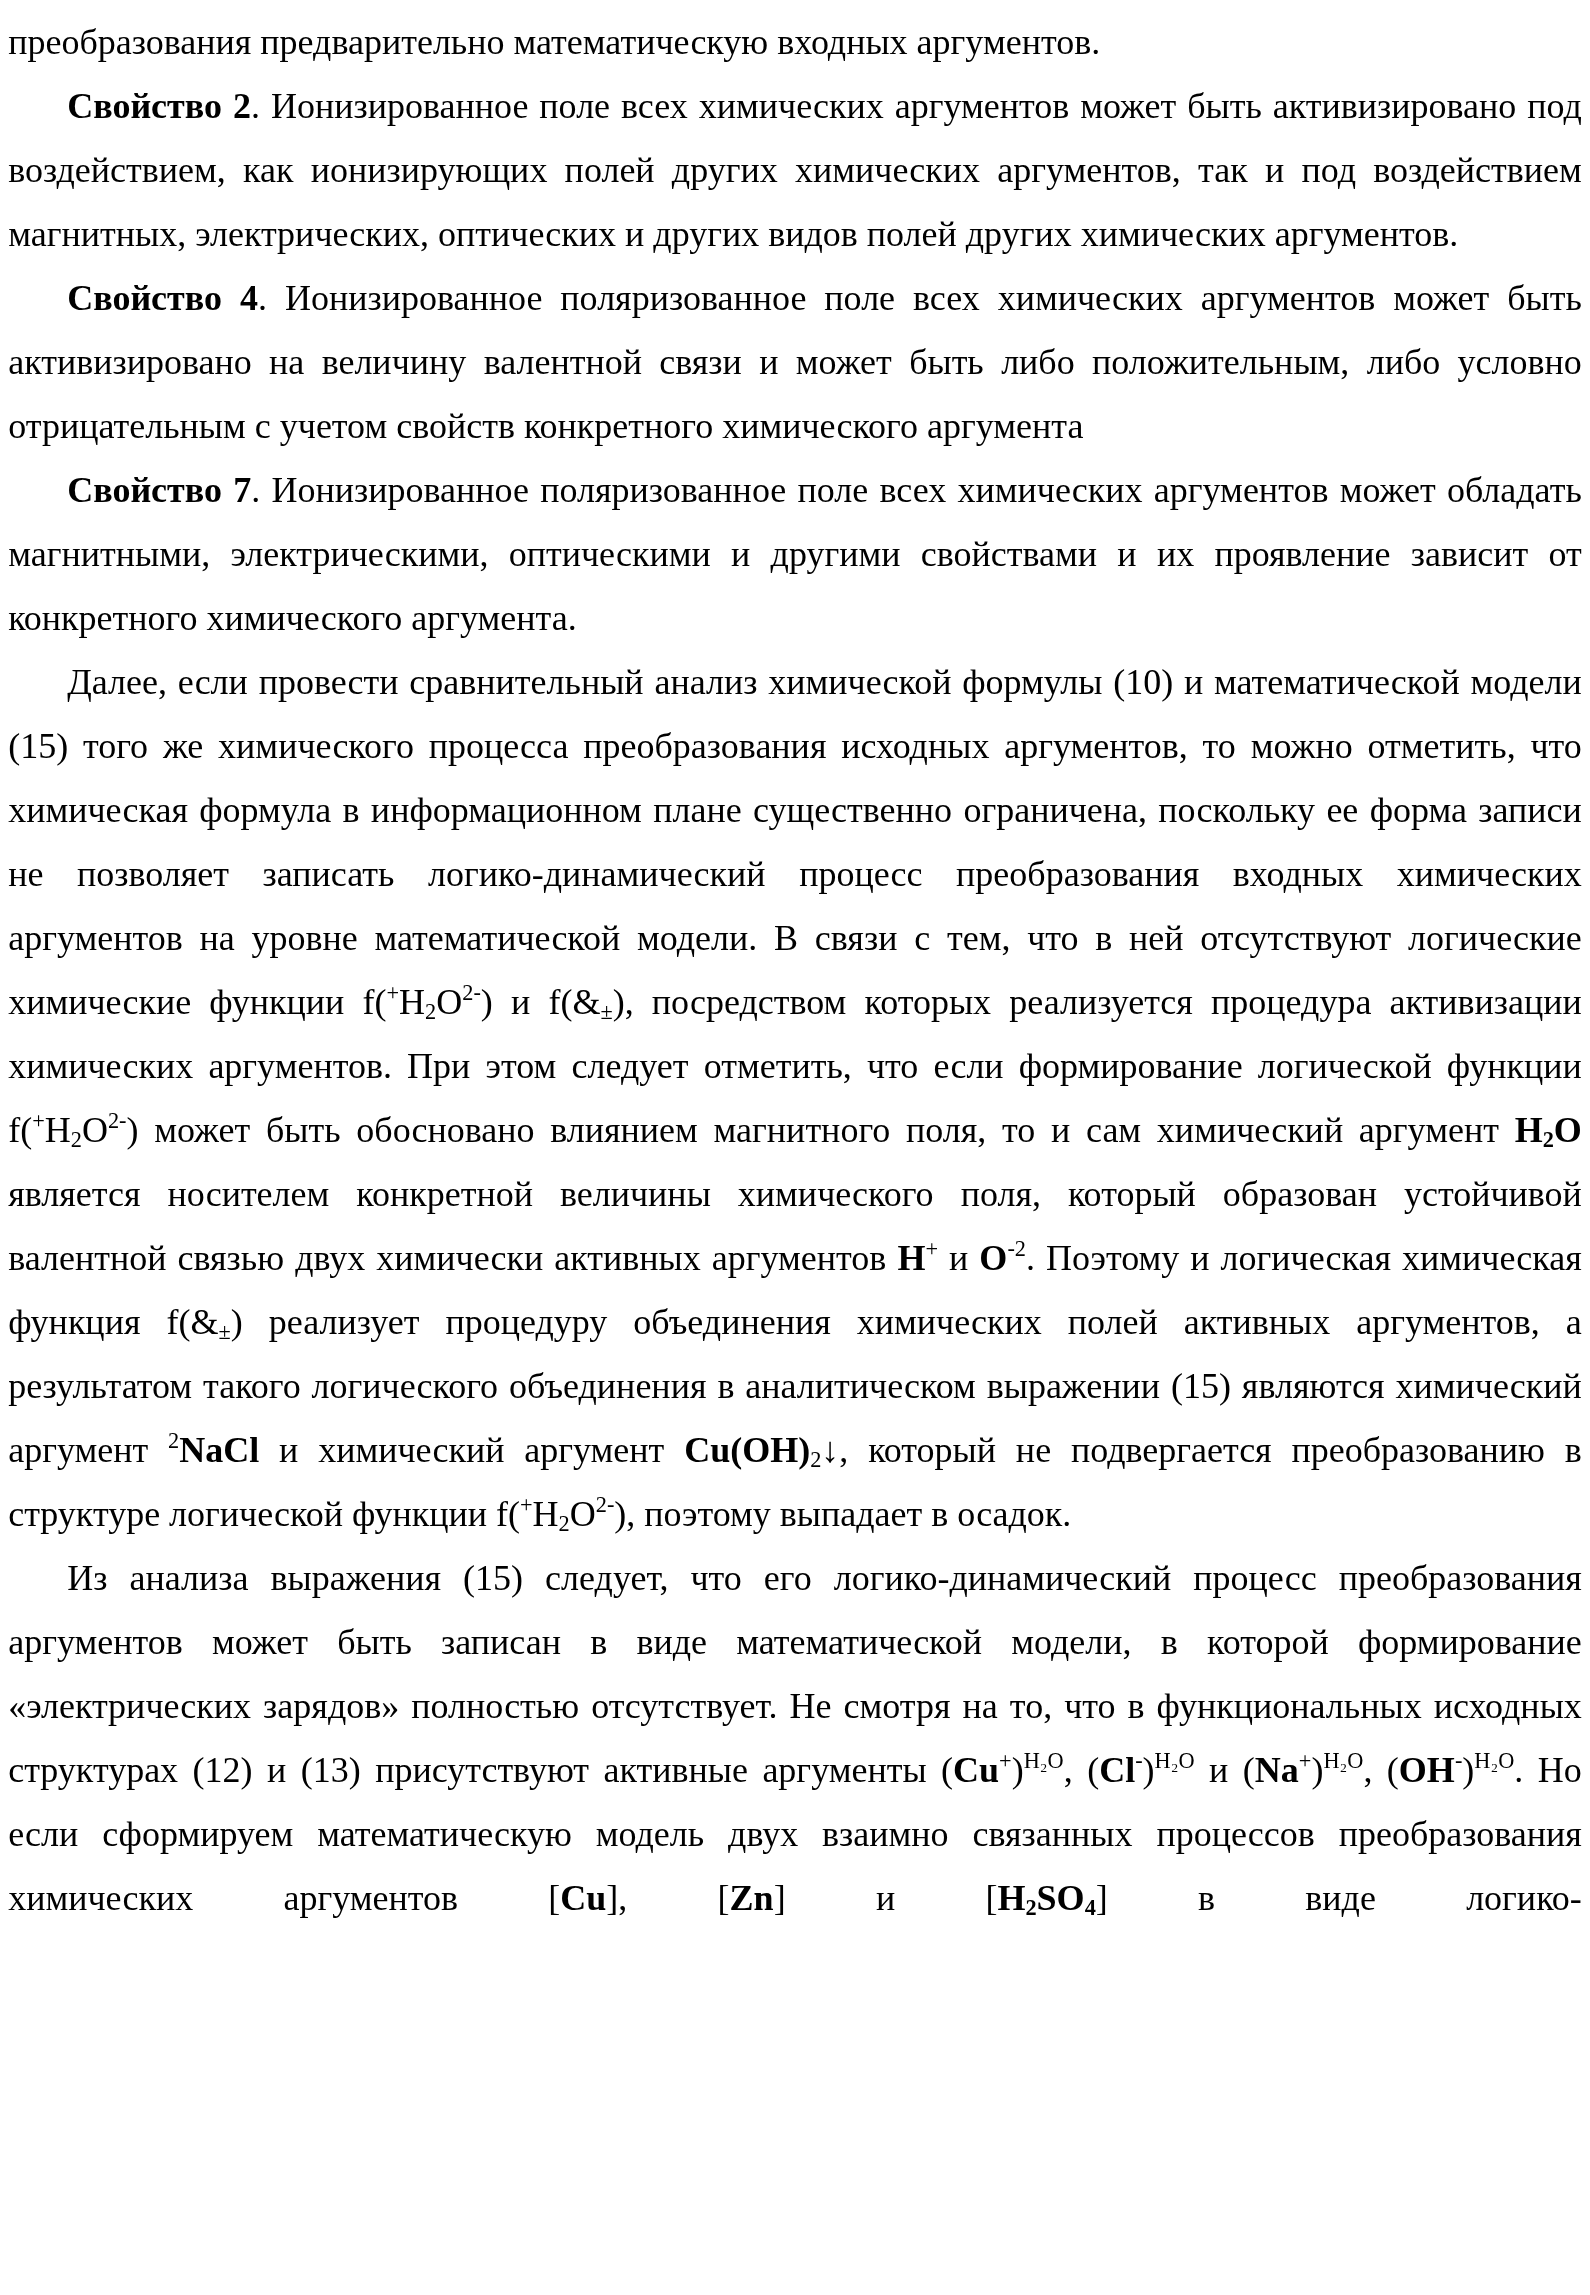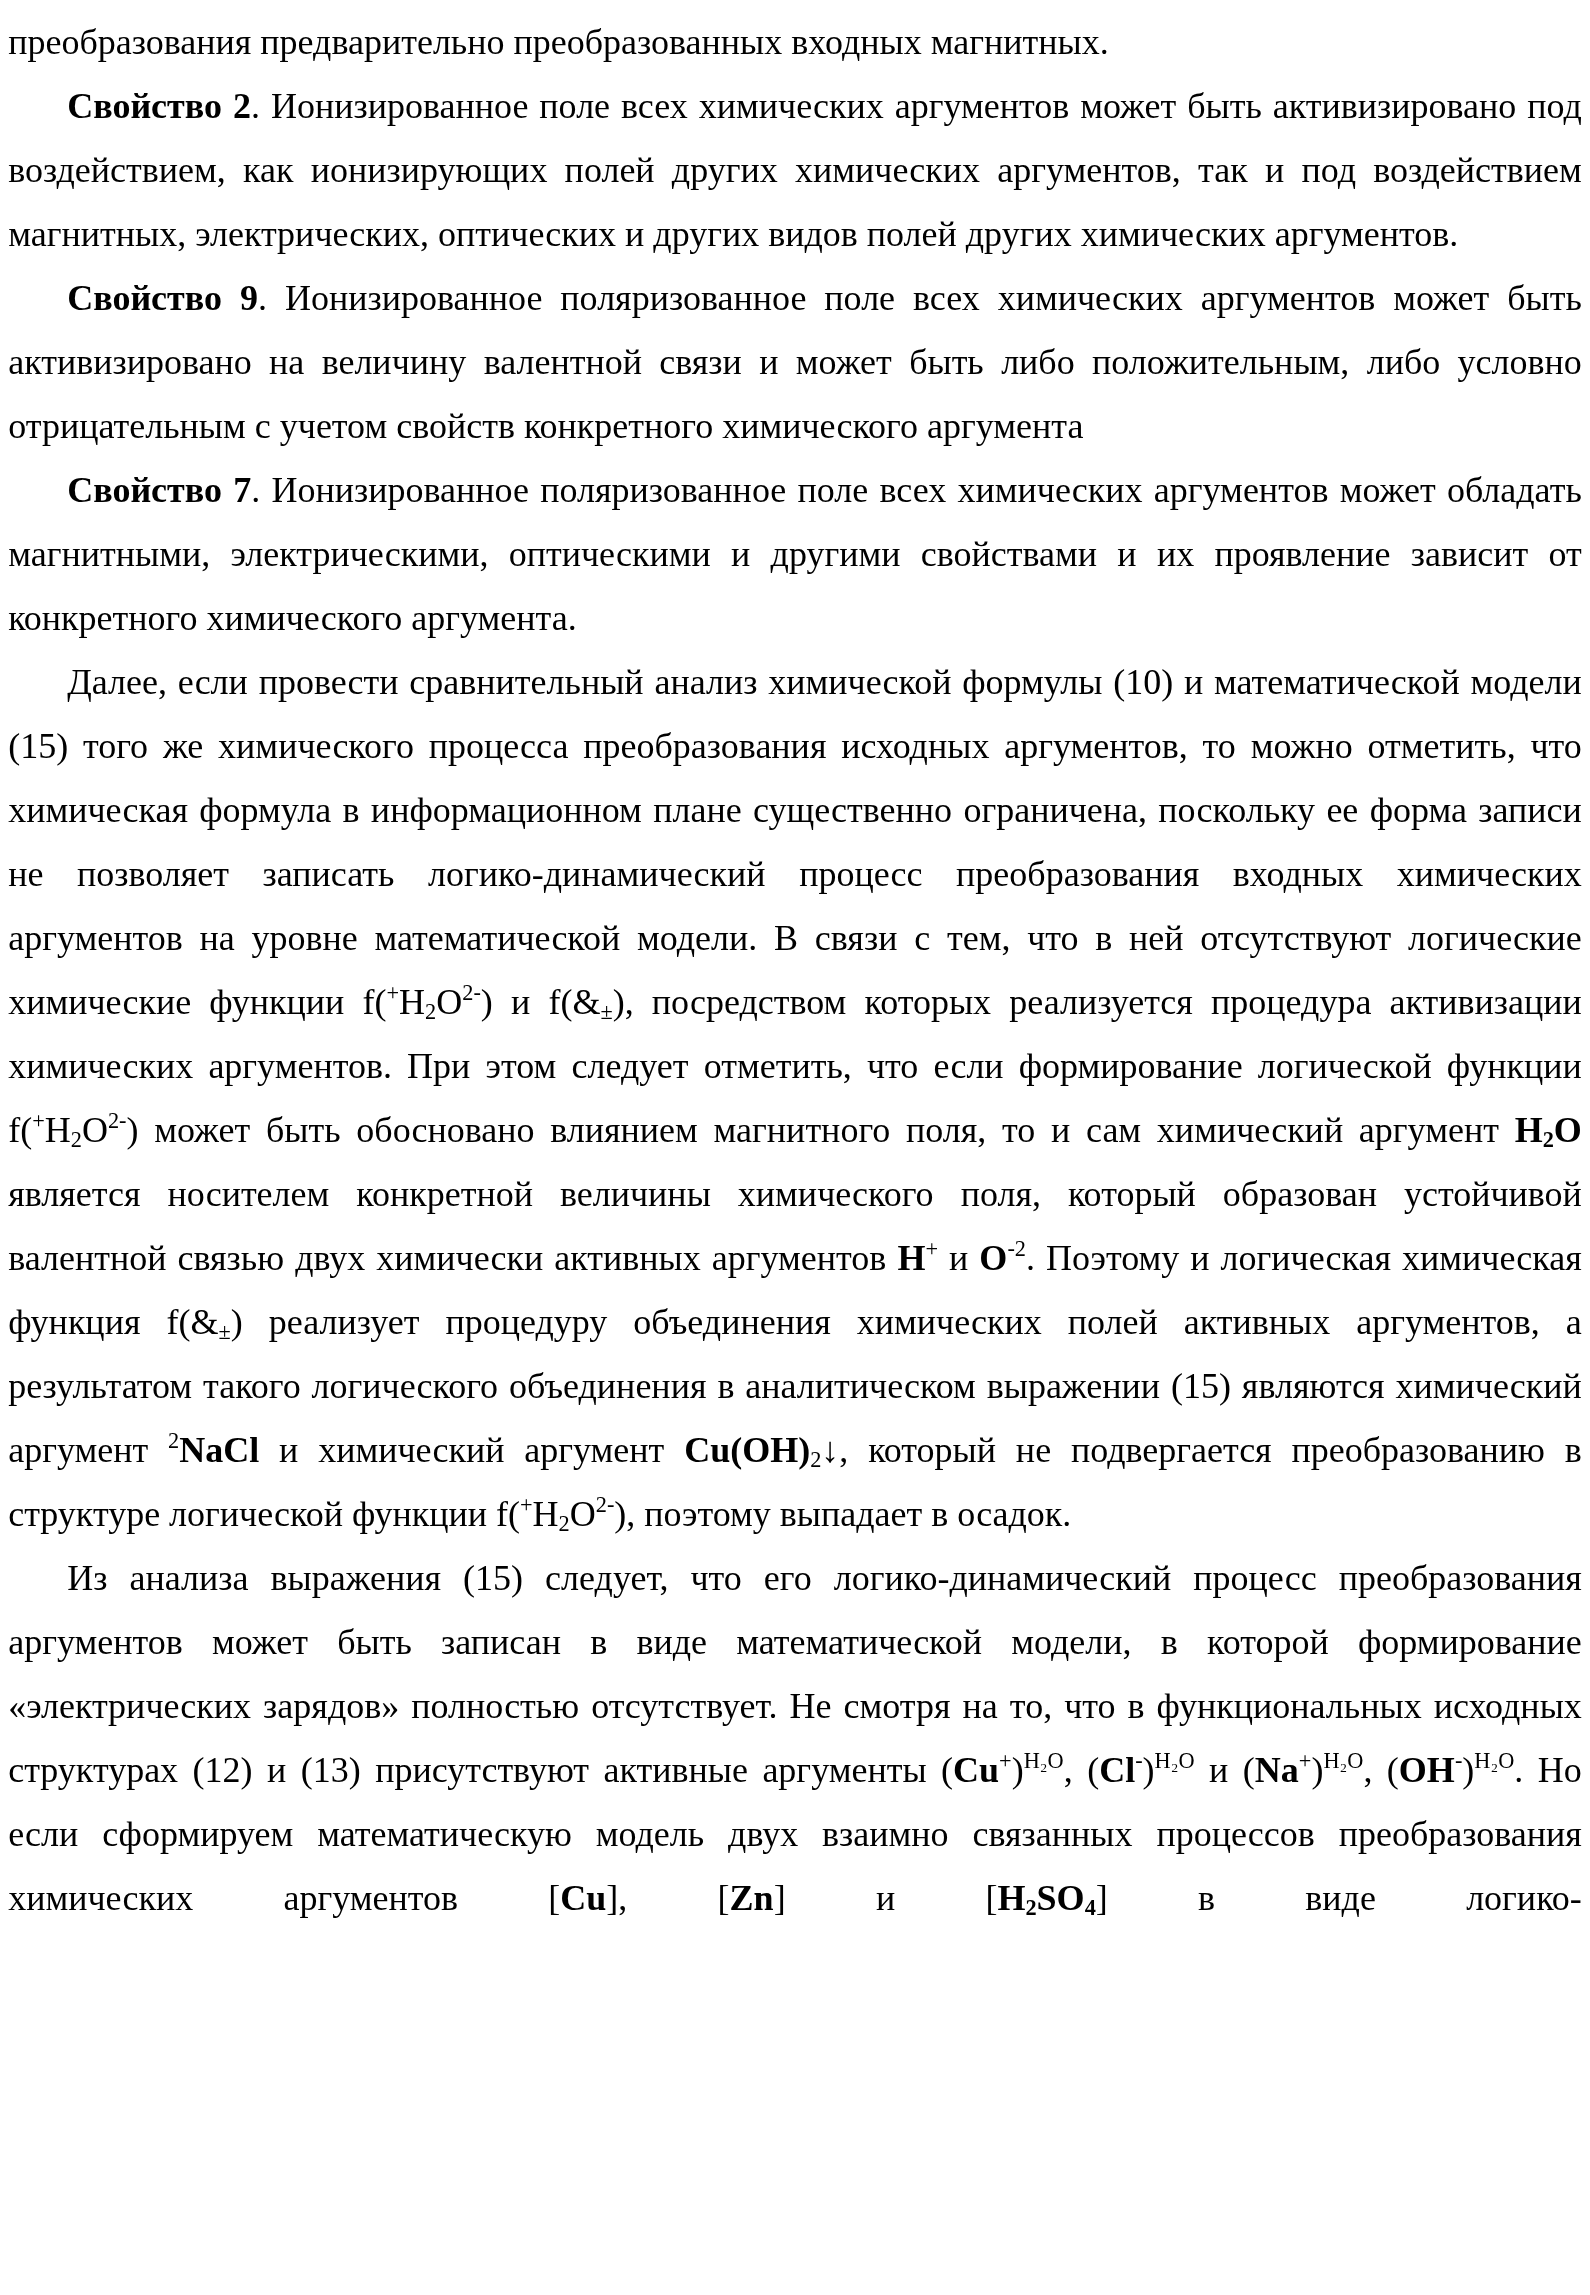--- a/index.html
+++ b/index.html
@@ -45,21 +45,21 @@
     position: relative;
   }
   sup { top: -0.6em; }
   sub { top: 0.22em; }
 </style>
 </head>
 <body>
 
 <div class="page" style="background: rgb(255, 255, 255);">
   <div class="doc" style="color: rgb(0, 0, 0);">
-      <p class="para"><span>преобразования предварительно преобразованных входных магнитных.</span></p>
+      <p class="para"><span>преобразования предварительно математическую входных аргументов.</span></p>
       <p class="para indent"><span class="b">Свойство 2</span><span>.  Ионизированное поле всех химических аргументов  может быть активизировано  под воздействием, как ионизирующих полей других химических аргументов, так и  под воздействием магнитных, электрических, оптических и других видов полей других химических аргументов.</span></p>
-      <p class="para indent"><span class="b">Свойство 9</span><span>.  Ионизированное поляризованное поле всех химических аргументов  может быть активизировано на величину валентной связи и может быть либо положительным, либо условно отрицательным с учетом свойств конкретного химического аргумента</span></p>
+      <p class="para indent"><span class="b">Свойство 4</span><span>.  Ионизированное поляризованное поле всех химических аргументов  может быть активизировано на величину валентной связи и может быть либо положительным, либо условно отрицательным с учетом свойств конкретного химического аргумента</span></p>
       <p class="para indent"><span class="b">Свойство 7</span><span>.  Ионизированное поляризованное поле всех химических аргументов  может обладать магнитными, электрическими, оптическими и другими свойствами и их проявление зависит от  конкретного химического аргумента.</span></p>
       <p class="para indent"><span>Далее, если провести сравнительный анализ химической  формулы (10) и математической модели (15) того же химического процесса преобразования исходных аргументов, то  можно отметить, что химическая формула в информационном плане существенно ограничена, поскольку ее форма записи не позволяет записать логико-динамический процесс преобразования входных химических аргументов на уровне математической модели. В связи с тем, что в ней отсутствуют  логические  химические функции f(</span><sup>+</sup><span>H</span><sub>2</sub><span>O</span><sup>2-</sup><span>) и  f(&amp;</span><sub>±</sub><span>), посредством которых реализуется  процедура  активизации химических аргументов. При этом следует отметить, что если формирование логической функции f(</span><sup>+</sup><span>H</span><sub>2</sub><span>O</span><sup>2-</sup><span>) может быть обосновано влиянием магнитного поля, то и сам химический аргумент </span><span class="b">H</span><sub class="b">2</sub><span class="b">O</span><span> является носителем конкретной величины химического поля, который образован устойчивой валентной связью двух химически активных  аргументов </span><span class="b">H</span><sup>+</sup><span> и </span><span class="b">O</span><sup>-2</sup><span>. Поэтому и логическая  химическая функция f(&amp;</span><sub>±</sub><span>) реализует процедуру    объединения химических полей активных аргументов, а результатом такого логического объединения в аналитическом выражении (15) являются химический аргумент  </span><sup>2</sup><span class="b">NaCl</span><span> и химический аргумент </span><span class="b">Cu(OH)</span><sub>2</sub><span>↓, который не подвергается преобразованию в структуре  логической функции f(</span><sup>+</sup><span>H</span><sub>2</sub><span>O</span><sup>2-</sup><span>), поэтому выпадает в осадок.</span></p>
       <p class="para indent"><span>Из анализа выражения (15) следует, что его логико-динамический процесс преобразования аргументов может быть записан в виде математической модели, в которой формирование «электрических зарядов»  полностью отсутствует. Не смотря на то, что в функциональных исходных структурах (12) и (13) присутствуют активные аргументы (</span><span class="b">Cu</span><sup>+</sup><span>)</span><sup>H₂O</sup><span>, (</span><span class="b">Cl</span><sup>-</sup><span>)</span><sup>H₂O</sup><span> и (</span><span class="b">Na</span><sup>+</sup><span>)</span><sup>H₂O</sup><span>, (</span><span class="b">OH</span><sup>-</sup><span>)</span><sup>H₂O</sup><span>. Но если сформируем математическую модель двух взаимно связанных процессов преобразования  химических аргументов [</span><span class="b">Cu</span><span>], [</span><span class="b">Zn</span><span>] и [</span><span class="b">H</span><sub class="b">2</sub><span class="b">SO</span><sub class="b">4</sub><span>] в виде    логико-</span></p>
     </div>
 </div>
 
 
 </body></html>

